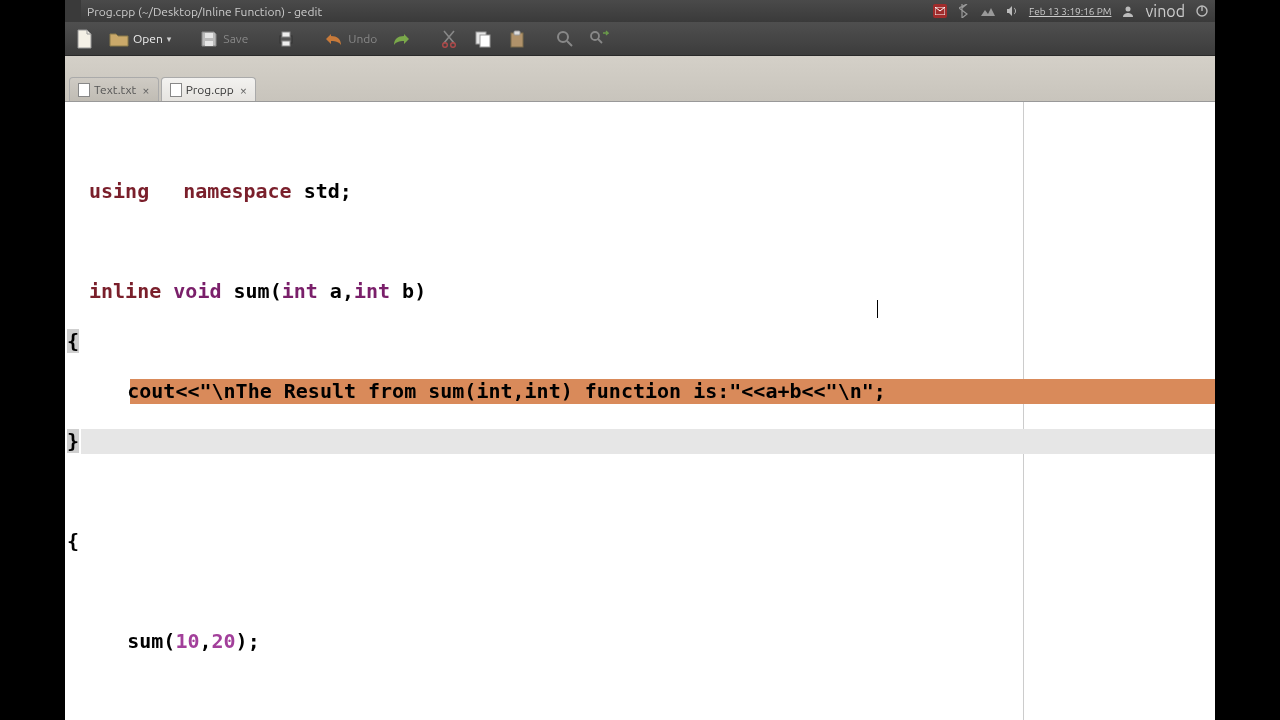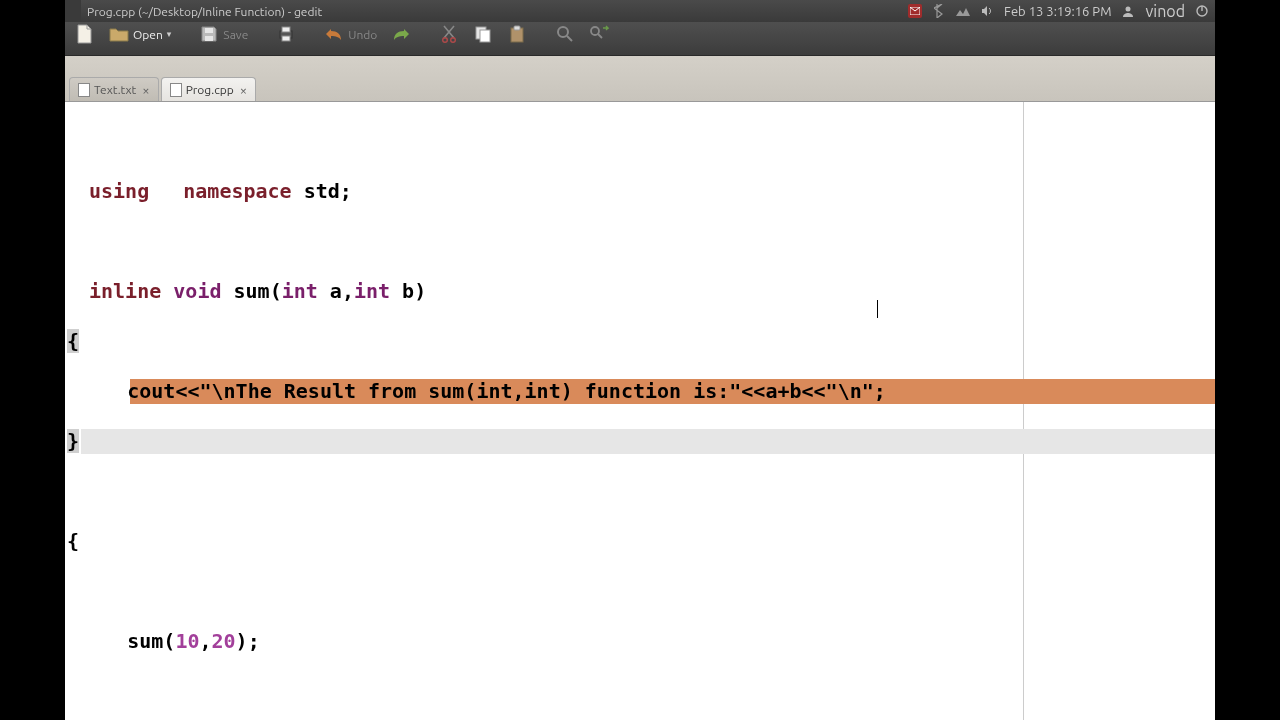--- a/index.html
+++ b/index.html
@@ -14,21 +14,21 @@
     display: flex; align-items: center; color: #ccc; font-size: 12px;
     padding: 0 6px; gap: 8px; margin-left: 16px;
   }
   .title-bar .title { flex: 1; }
   .title-bar .tray { display: flex; gap: 10px; align-items: center; }
   .tray-icon { width: 14px; height: 14px; display: inline-flex; align-items: center; justify-content: center; color: #bbb; }
   .tray-icon.mail { background: #a02c2c; border-radius: 2px; }
 
   .toolbar {
     height: 34px; background: linear-gradient(#4f4f4f, #3c3c3c);
-    display: flex; align-items: flex-start; padding: 0 6px; gap: 6px;
+    display: flex; align-items: center; padding: 0 6px; gap: 6px;
     border-bottom: 1px solid #2a2a2a;
   }
   .tbtn { display: inline-flex; align-items: center; gap: 4px; padding: 2px 4px; color: #eee; font-size: 12px; cursor: default; }
   .tbtn.disabled { color: #888; }
   .ticon { width: 20px; height: 20px; display: inline-flex; align-items: center; justify-content: center; }
   .sep { width: 8px; }
 
   .tab-strip {
     height: 46px; background: linear-gradient(#d4d0c8, #c8c4bc);
     display: flex; align-items: flex-end; padding: 0 4px; gap: 2px;
@@ -101,21 +101,21 @@
         <svg width="14" height="10" viewBox="0 0 14 10">
             <path d="M0 10l4-6 3 4 3-6 4 8z" fill="#999"></path>
           </svg>
       </span>
       <span class="tray-icon">
         <svg width="12" height="12" viewBox="0 0 12 12">
             <path d="M1 4h2l3-3v10l-3-3H1z" fill="#bbb"></path>
             <path d="M8 3c2 1 2 5 0 6" stroke="#bbb" fill="none"></path>
           </svg>
       </span>
-      <span style="font-size:13px;color:#ccc;">Feb 13  3:19:16 PM</span>
+      <span style="font-size:10px;color:#ccc;text-decoration:underline;">Feb 13  3:19:16 PM</span>
       <span class="tray-icon">
         <svg width="12" height="12" viewBox="0 0 12 12">
             <circle cx="6" cy="4" r="2.5" fill="#bbb"></circle>
             <path d="M1 12c0-3 3-4 5-4s5 1 5 4z" fill="#bbb"></path>
           </svg>
       </span>
       <span style="font-size:16px;color:#ccc;">vinod</span>
       <span class="tray-icon">
         <svg width="12" height="12" viewBox="0 0 12 12">
             <circle cx="6" cy="6" r="5" fill="none" stroke="#bbb" stroke-width="1.4"></circle>

